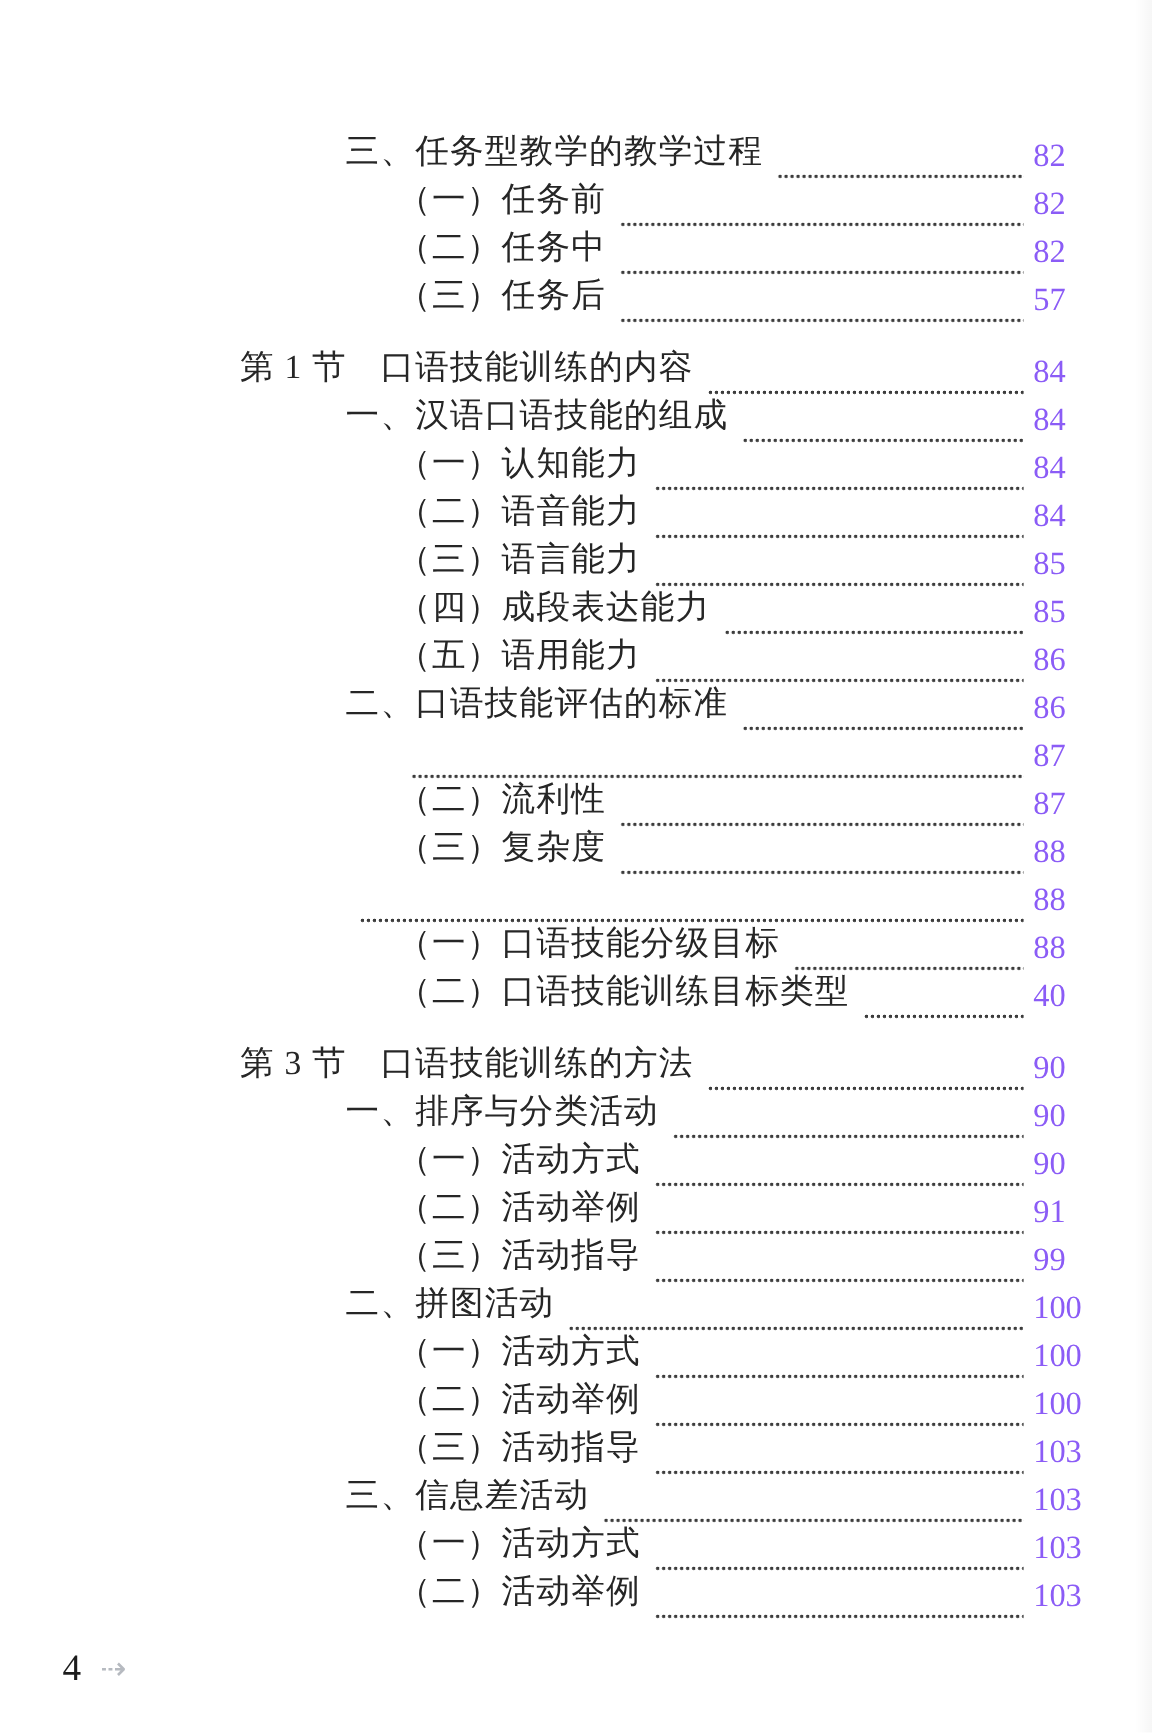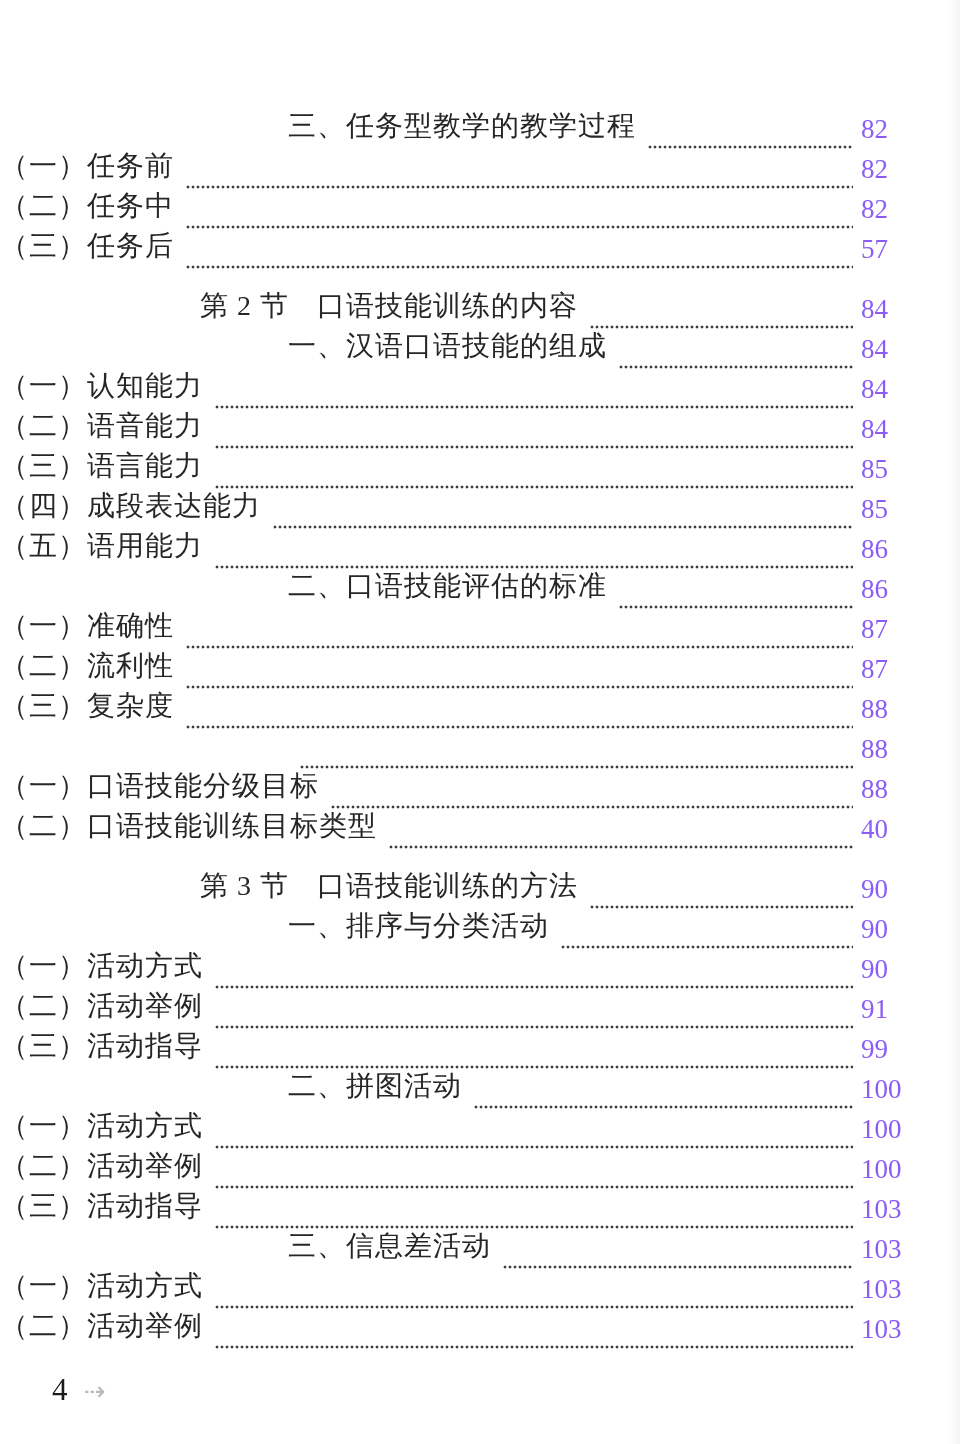--- a/index.html
+++ b/index.html
@@ -34,21 +34,21 @@
   .toc-row {
     display: flex;
     align-items: flex-end;
     height: 40px;
     font-size: 28px;
     letter-spacing: 1px;
     white-space: nowrap;
   }
   .toc-row.level-1 { padding-left: 200px; margin-top: 20px; }
   .toc-row.level-2 { padding-left: 288px; }
-  .toc-row.level-3 { }
+  .toc-row.level-3 { padding-left: 331px; }
 
   .sec-num { margin-right: 28px; }
 
   .toc-label { flex: 0 0 auto; }
 
   .leader {
     flex: 1 1 auto;
     height: 4px;
     margin: 0 8px 0 12px;
     transform: translateY(4px);
@@ -105,21 +105,21 @@
         <span class="toc-label">（二）任务中</span>
         <span class="leader"></span>
         <span class="pagenum">82</span>
       </div>
       <div class="toc-row level-3">
         <span class="toc-label">（三）任务后</span>
         <span class="leader"></span>
         <span class="pagenum">57</span>
       </div>
       <div class="toc-row level-1">
-        <span class="sec-num">第 2 节</span>
+        <span class="sec-num">第 1 节</span>
         <span class="toc-label">口语技能训练的内容</span>
         <span class="leader"></span>
         <span class="pagenum">84</span>
       </div>
       <div class="toc-row level-2">
         <span class="toc-label">一、汉语口语技能的组成</span>
         <span class="leader"></span>
         <span class="pagenum">84</span>
       </div>
       <div class="toc-row level-3">
@@ -146,21 +146,20 @@
         <span class="toc-label">（五）语用能力</span>
         <span class="leader"></span>
         <span class="pagenum">86</span>
       </div>
       <div class="toc-row level-2">
         <span class="toc-label">二、口语技能评估的标准</span>
         <span class="leader"></span>
         <span class="pagenum">86</span>
       </div>
       <div class="toc-row level-3">
-        <span class="toc-label">（一）准确性</span>
         <span class="leader"></span>
         <span class="pagenum">87</span>
       </div>
       <div class="toc-row level-3">
         <span class="toc-label">（二）流利性</span>
         <span class="leader"></span>
         <span class="pagenum">87</span>
       </div>
       <div class="toc-row level-3">
         <span class="toc-label">（三）复杂度</span>

